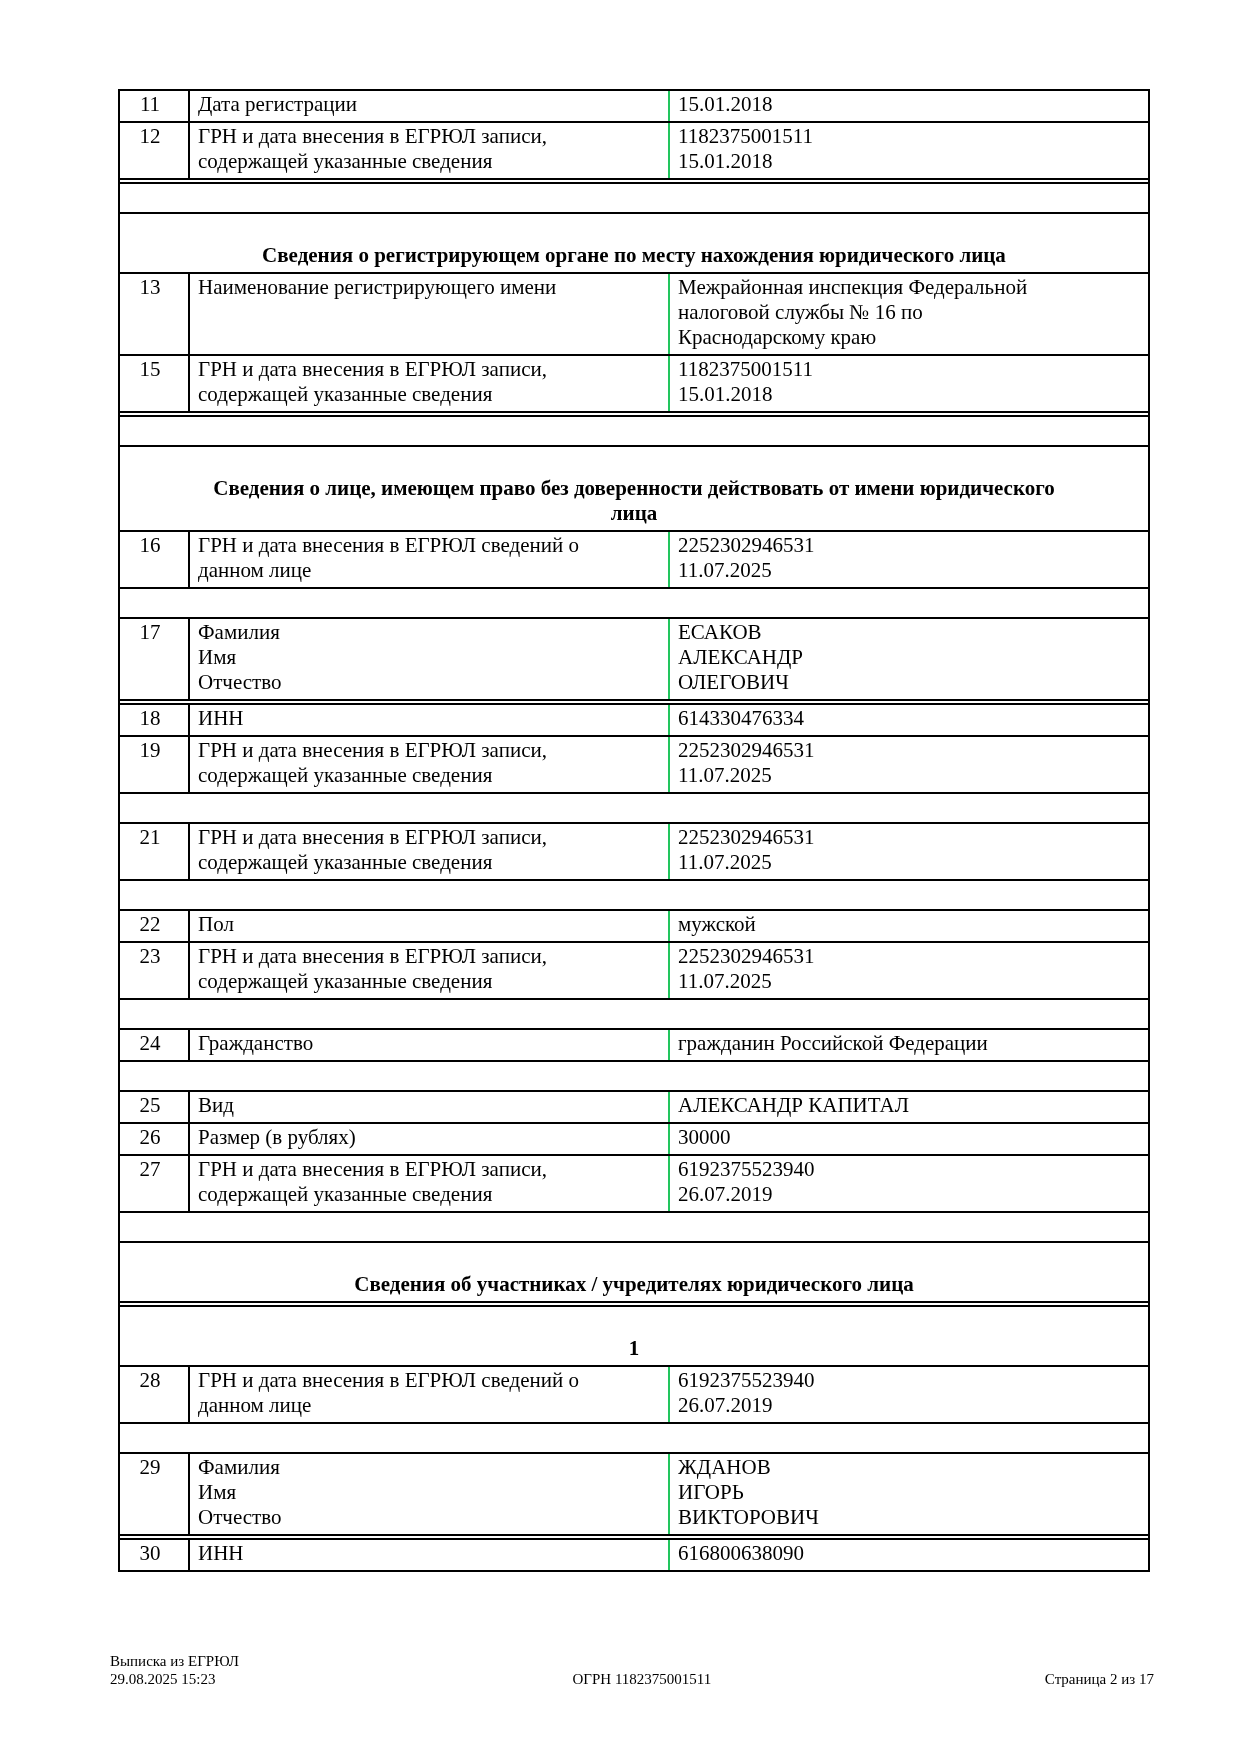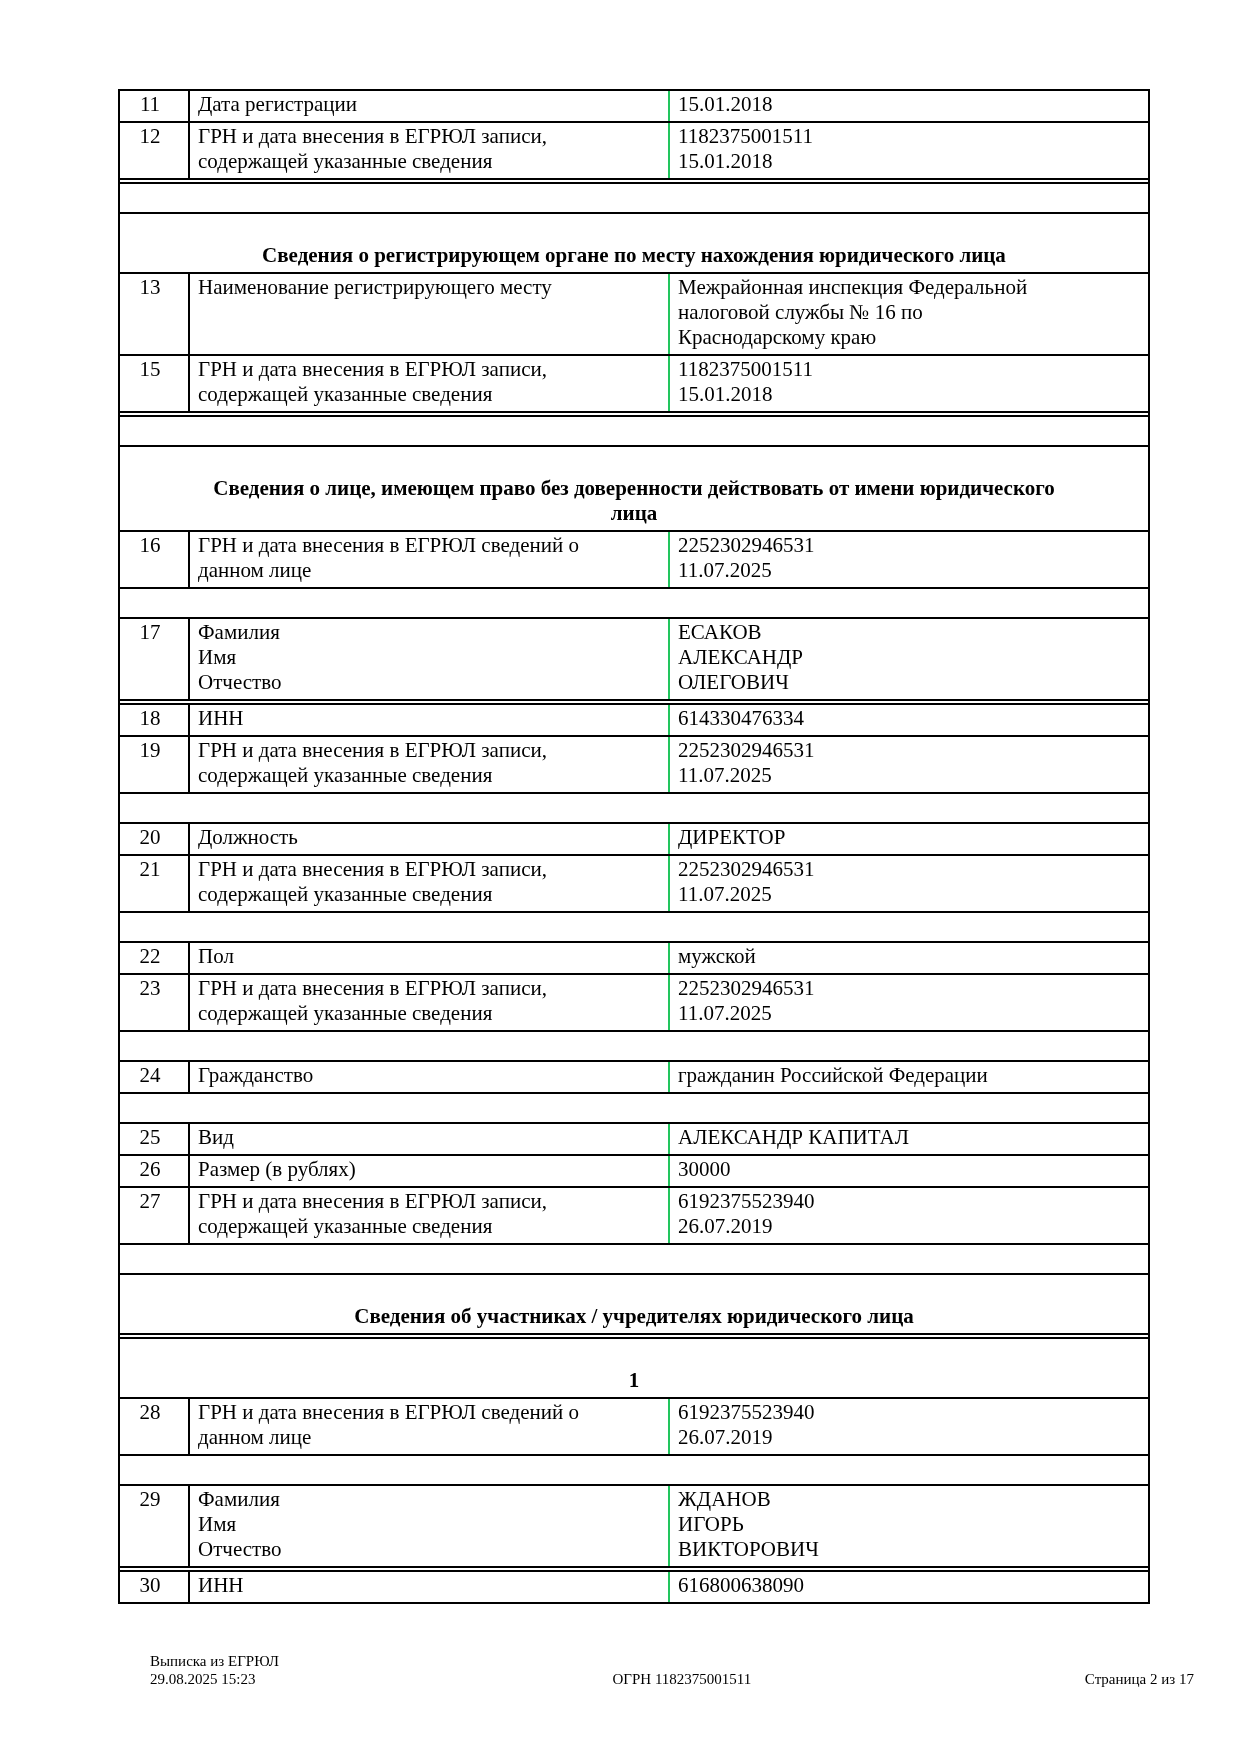--- a/index.html
+++ b/index.html
@@ -8,21 +8,21 @@
   .doc-table{position:absolute;left:118px;top:89px;width:1032px;border:2px solid #000;box-sizing:border-box;}
   .row{border-top:2px solid #000;}
   .row:first-child{border-top:none;}
   .row.dbl{border-top:6px double #000;}
   .row.item{display:grid;grid-template-columns:70px 480px 1fr;}
   .cell{padding:1px 8px 4px 8px;font-size:21px;line-height:25px;white-space:pre-line;box-sizing:border-box;vertical-align:top;}
   .cell.num{text-align:center;border-right:2px solid #000;padding-left:2px;padding-right:10px;}
   .cell.label{border-right:2px solid #22c55e;}
   .row.spacer{height:28px;}
   .row.header .cell, .row.sub .cell{text-align:center;font-weight:bold;margin-top:28px;}
-  .footer{position:absolute;left:110px;width:1044px;top:1652px;display:flex;justify-content:space-between;align-items:flex-end;font-size:15px;line-height:18px;margin-left:40px;}
+  .footer{position:absolute;left:110px;width:1044px;top:1652px;display:flex;justify-content:space-between;align-items:flex-end;font-size:15px;line-height:18px;}
   .footer .left{white-space:pre-line;}
 </style>
 </head>
 <body>
 
 <div class="page">
 
   <div class="doc-table">
       <div class="row item">
         <div class="cell num">11</div>
@@ -35,21 +35,21 @@
 содержащей указанные сведения</div>
         <div class="cell value">1182375001511
 15.01.2018</div>
       </div>
       <div class="row spacer dbl"></div>
       <div class="row header">
         <div class="cell">Сведения о регистрирующем органе по месту нахождения юридического лица</div>
       </div>
       <div class="row item">
         <div class="cell num">13</div>
-        <div class="cell label">Наименование регистрирующего месту</div>
+        <div class="cell label">Наименование регистрирующего имени</div>
         <div class="cell value">Межрайонная инспекция Федеральной
 налоговой службы № 16 по
 Краснодарскому краю</div>
       </div>
       <div class="row item">
         <div class="cell num">15</div>
         <div class="cell label">ГРН и дата внесения в ЕГРЮЛ записи,
 содержащей указанные сведения</div>
         <div class="cell value">1182375001511
 15.01.2018</div>
@@ -82,25 +82,20 @@
         <div class="cell value">614330476334</div>
       </div>
       <div class="row item">
         <div class="cell num">19</div>
         <div class="cell label">ГРН и дата внесения в ЕГРЮЛ записи,
 содержащей указанные сведения</div>
         <div class="cell value">2252302946531
 11.07.2025</div>
       </div>
       <div class="row spacer"></div>
-      <div class="row item">
-        <div class="cell num">20</div>
-        <div class="cell label">Должность</div>
-        <div class="cell value">ДИРЕКТОР</div>
-      </div>
       <div class="row item">
         <div class="cell num">21</div>
         <div class="cell label">ГРН и дата внесения в ЕГРЮЛ записи,
 содержащей указанные сведения</div>
         <div class="cell value">2252302946531
 11.07.2025</div>
       </div>
       <div class="row spacer"></div>
       <div class="row item">
         <div class="cell num">22</div>

